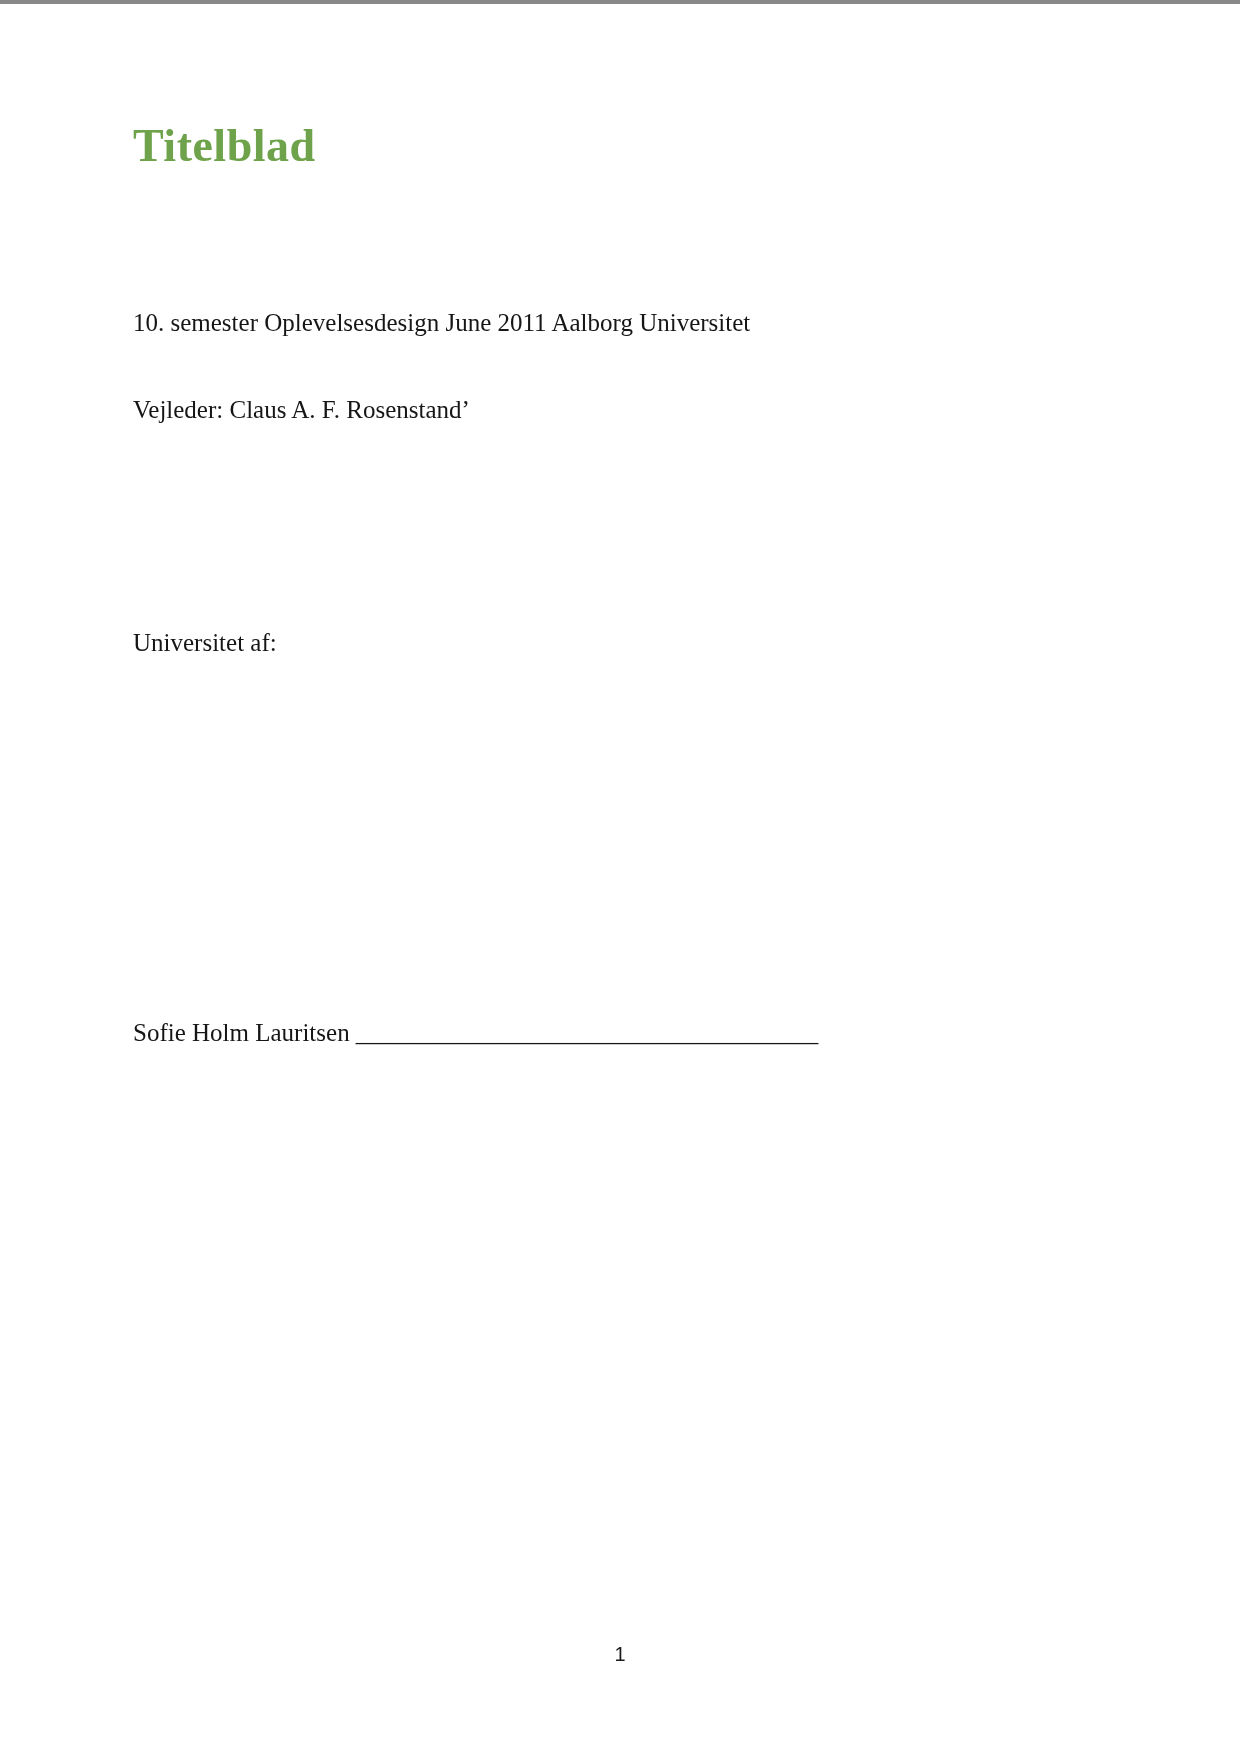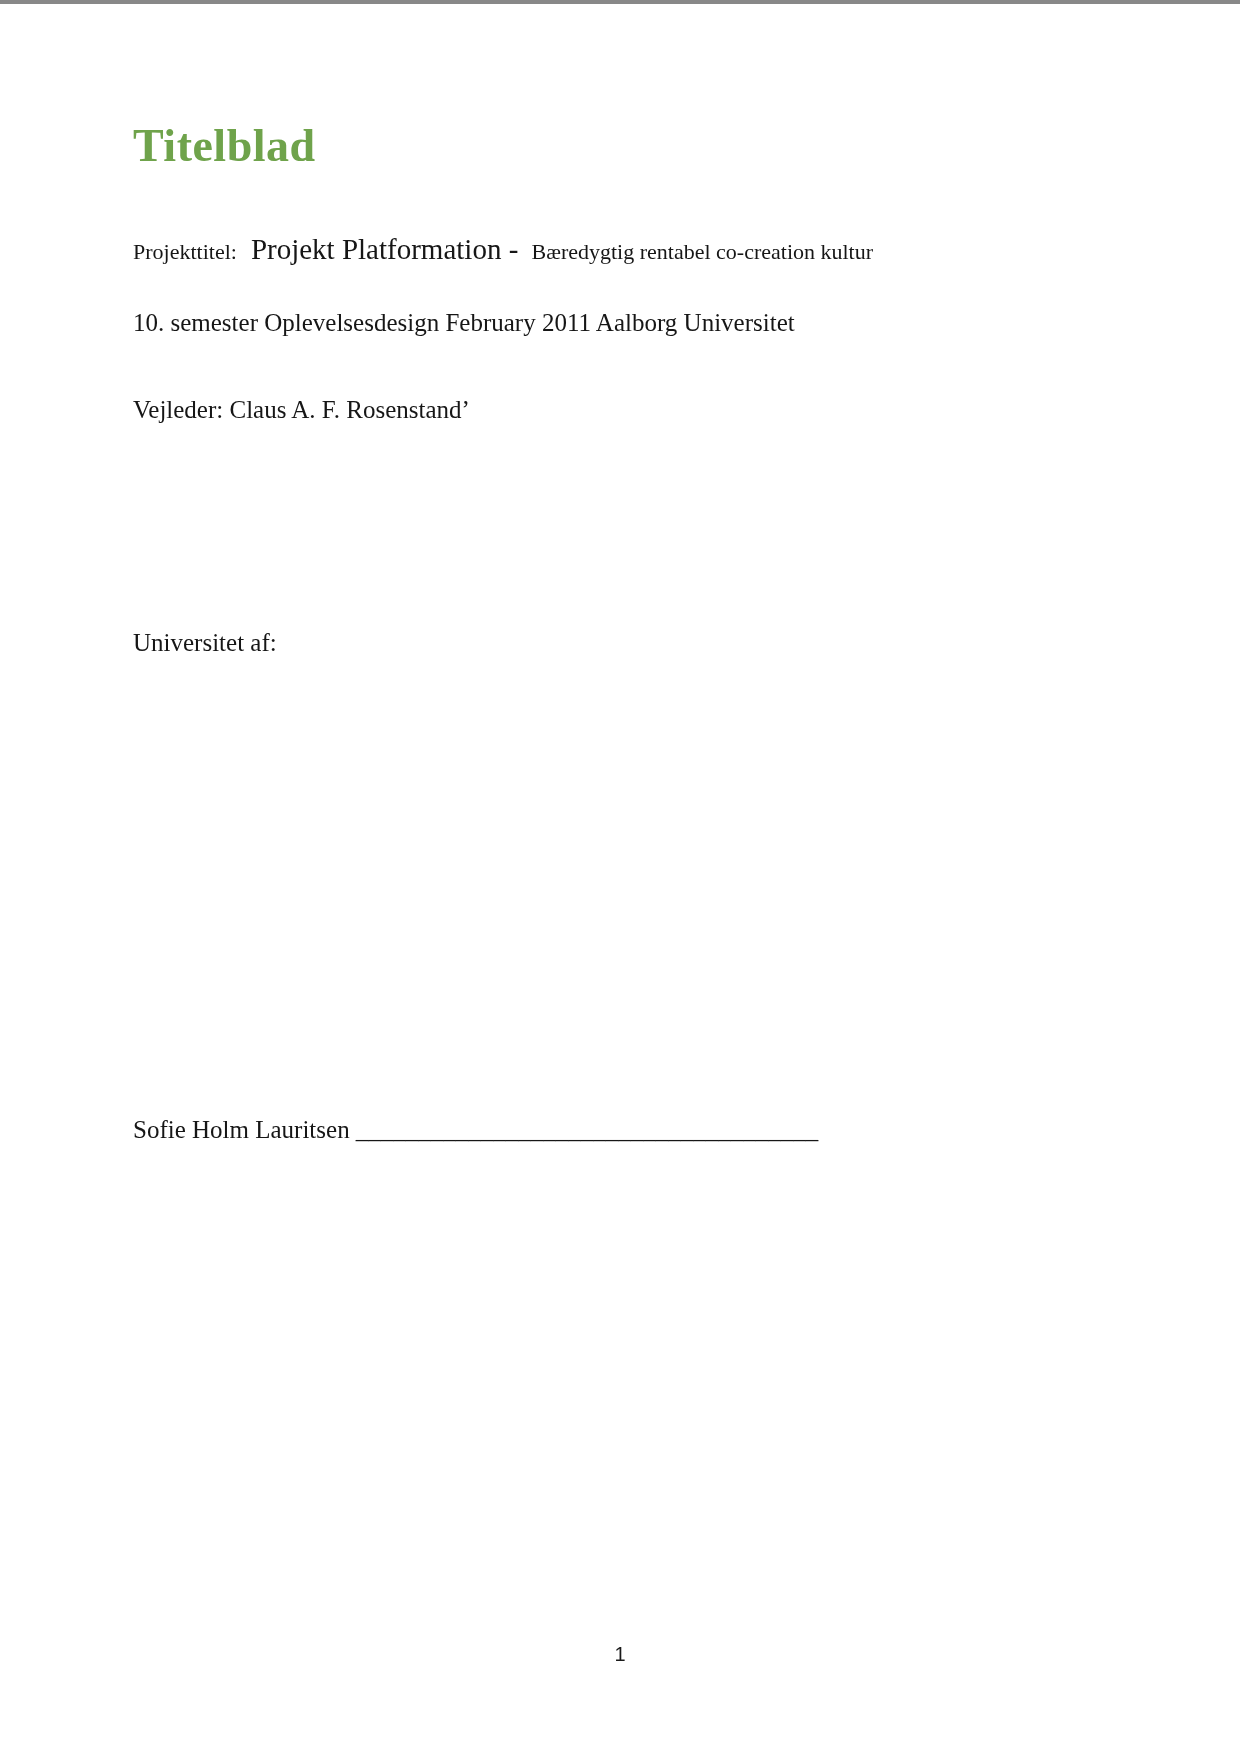--- a/index.html
+++ b/index.html
@@ -27,45 +27,42 @@
   .project-line .label { font-size: 22px; margin-right: 14px; }
   .project-line .main { font-size: 29px; margin-right: 6px; }
   .project-line .subtitle { font-size: 22px; }
   .body-line { font-size: 25px; }
   .line-semester   { top: 305px; }
   .line-supervisor { top: 392px; text-align: center; }
   .line-pagecount  { top: 477px; }
   .line-authors    { top: 625px; }
   .sig-row { font-size: 25px; }
   .sig-ditte { top: 806px; }
-  .sig-sofie { top: 1112px; text-align: right; }
+  .sig-sofie { top: 1015px; text-align: right; }
   .sig-row .sig-line { margin-left: 6px; letter-spacing: 0; }
   .page-number {
     position: absolute;
     left: 0;
     top: 1639px;
     width: 100%;
     text-align: center;
     font-family: "Liberation Sans", "DejaVu Sans", sans-serif;
     font-size: 20px;
     color: #1a1a1a;
   }
 </style>
 </head>
 <body>
 
 <div class="page">
 
   <h1 class="abs doc-title">Titelblad</h1>
 
-  <p class="abs project-line">
-    <span class="label">Projekttitel:</span><span class="main">Projekt Platformation -</span> <span class="subtitle">Bæredygtig rentabel co-creation kultur</span>
-  </p>
 
-  <p class="abs body-line line-semester">10. semester Oplevelsesdesign February 2011 Aalborg Universitet</p>
+  <p class="abs body-line line-semester">10. semester Oplevelsesdesign June 2011 Aalborg Universitet</p>
 
   <p class="abs body-line line-supervisor">Vejleder: Claus A. F. Rosenstand’</p>
 
 
   <p class="abs body-line line-authors">Universitet af:</p>
 
 
   <p class="abs sig-row sig-sofie">
     <span>Sofie Holm Lauritsen</span><span class="sig-line">_____________________________________</span>
   </p>

